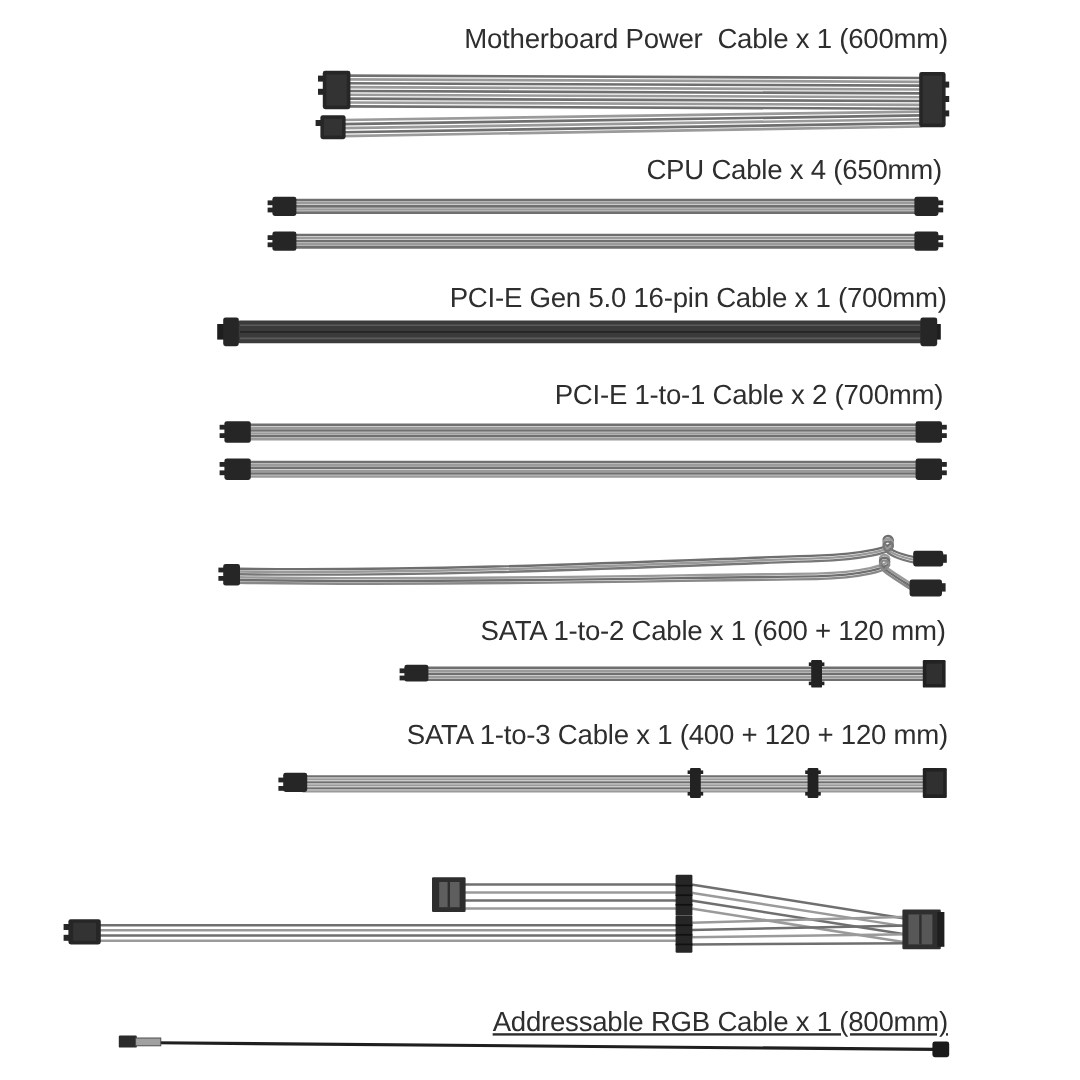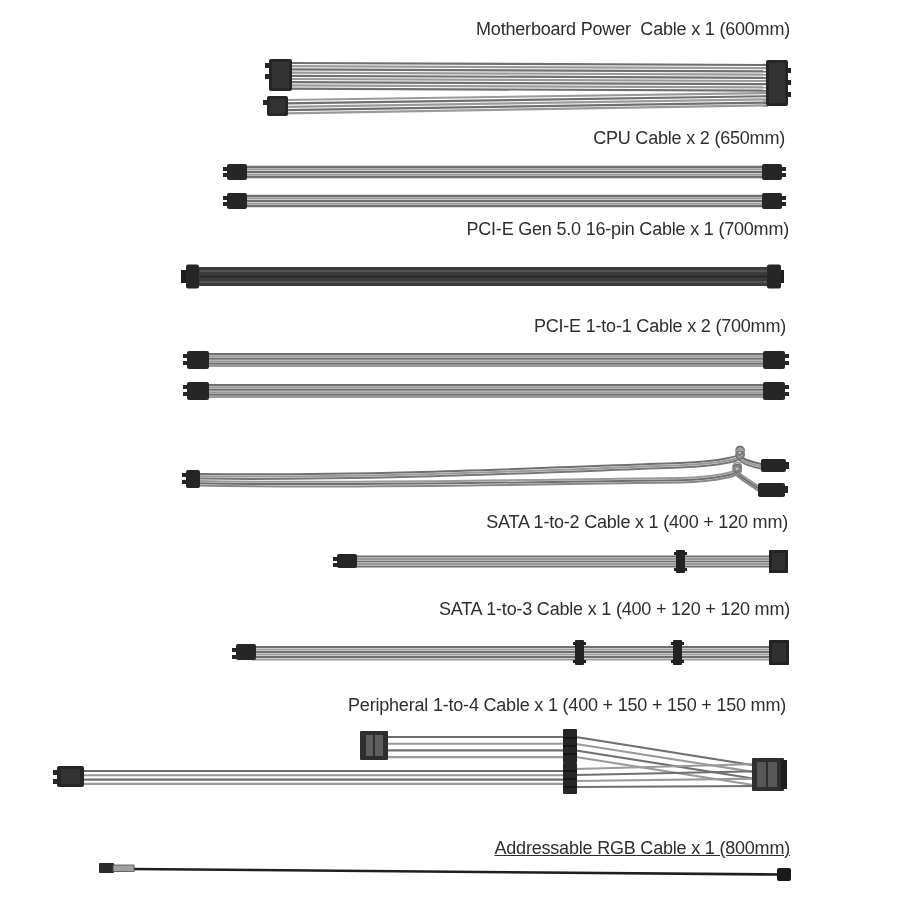--- a/index.html
+++ b/index.html
@@ -1,33 +1,32 @@
 <!DOCTYPE html>
 <html><head>
 <meta charset="utf-8">
 <style>
   html,body{margin:0;padding:0;background:#ffffff;}
   #stage{position:relative;width:900px;height:900px;background:#ffffff;overflow:hidden;
          font-family:"Liberation Sans", sans-serif;}
-  .label{position:absolute;font-size:18px;line-height:1.15;color:#2e2e2e;
+  .label{position:absolute;font-size:23px;line-height:1.15;color:#2e2e2e;
          white-space:pre;text-align:right;letter-spacing:-0.2px;}
   svg{position:absolute;left:0;top:0;}
 </style>
 </head>
 <body>
 
 <div id="stage">
 
   <div class="label" style="top:19px;right:110px;">Motherboard Power  Cable x 1 (600mm)</div>
-  <div class="label" style="top:128px;right:115px;">CPU Cable x 2 (650mm)</div>
-  <div class="label" style="top:219px;right:111px;">PCI-E Gen 5.0 16-pin Cable x 1 (700mm)</div>
+  <div class="label" style="top:128px;right:115px;">CPU Cable x 4 (650mm)</div>
+  <div class="label" style="top:235px;right:111px;">PCI-E Gen 5.0 16-pin Cable x 1 (700mm)</div>
   <div class="label" style="top:316px;right:114px;text-align:right;">PCI-E 1-to-1 Cable x 2 (700mm)</div>
-  <div class="label" style="top:512px;right:112px;">SATA 1-to-2 Cable x 1 (400 + 120 mm)</div>
+  <div class="label" style="top:512px;right:112px;">SATA 1-to-2 Cable x 1 (600 + 120 mm)</div>
   <div class="label" style="top:599px;right:110px;">SATA 1-to-3 Cable x 1 (400 + 120 + 120 mm)</div>
-  <div class="label" style="top:695px;right:114px;">Peripheral 1-to-4 Cable x 1 (400 + 150 + 150 + 150 mm)</div>
   <div class="label" style="top:838px;right:110px;text-decoration:underline;">Addressable RGB Cable x 1 (800mm)</div>
 
   <svg width="900" height="900" viewBox="0 0 900 900">
 
     <g>
       <g stroke-width="2.2" fill="none">
         <line x1="286" y1="63.0" x2="770" y2="65.0" stroke="#6f6f6f"></line>
         <line x1="286" y1="66.2" x2="770" y2="68.2" stroke="#9a9a9a"></line>
         <line x1="286" y1="69.4" x2="770" y2="71.4" stroke="#6f6f6f"></line>
         <line x1="286" y1="72.6" x2="770" y2="74.6" stroke="#9a9a9a"></line>

